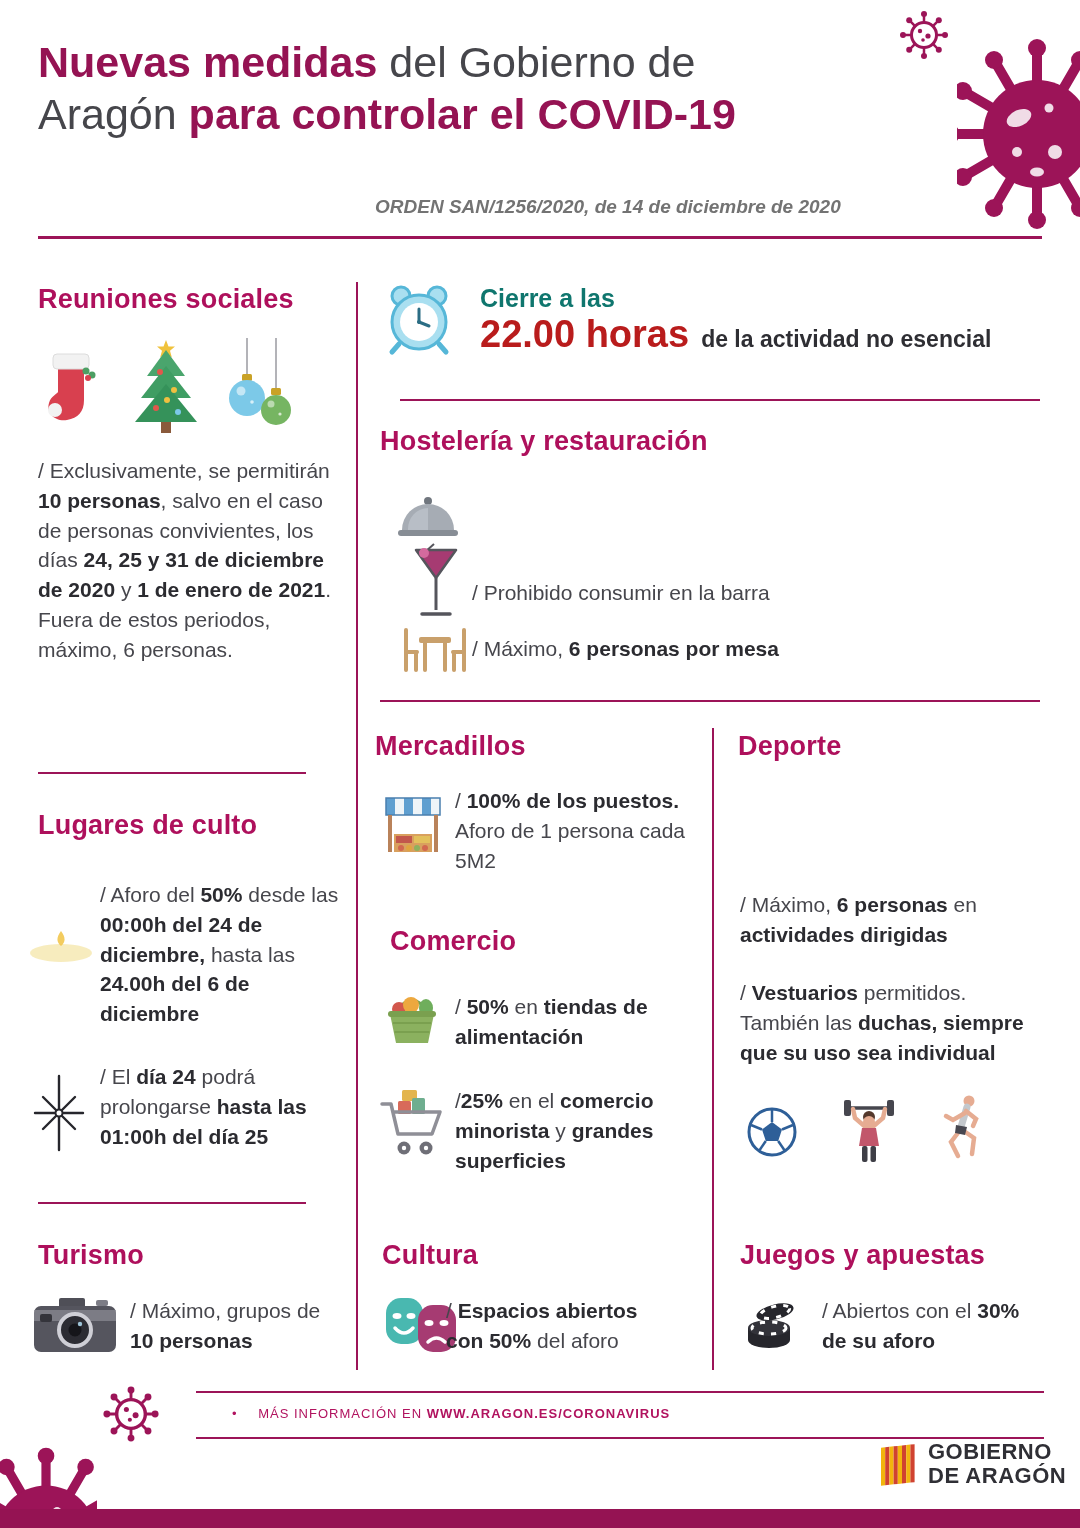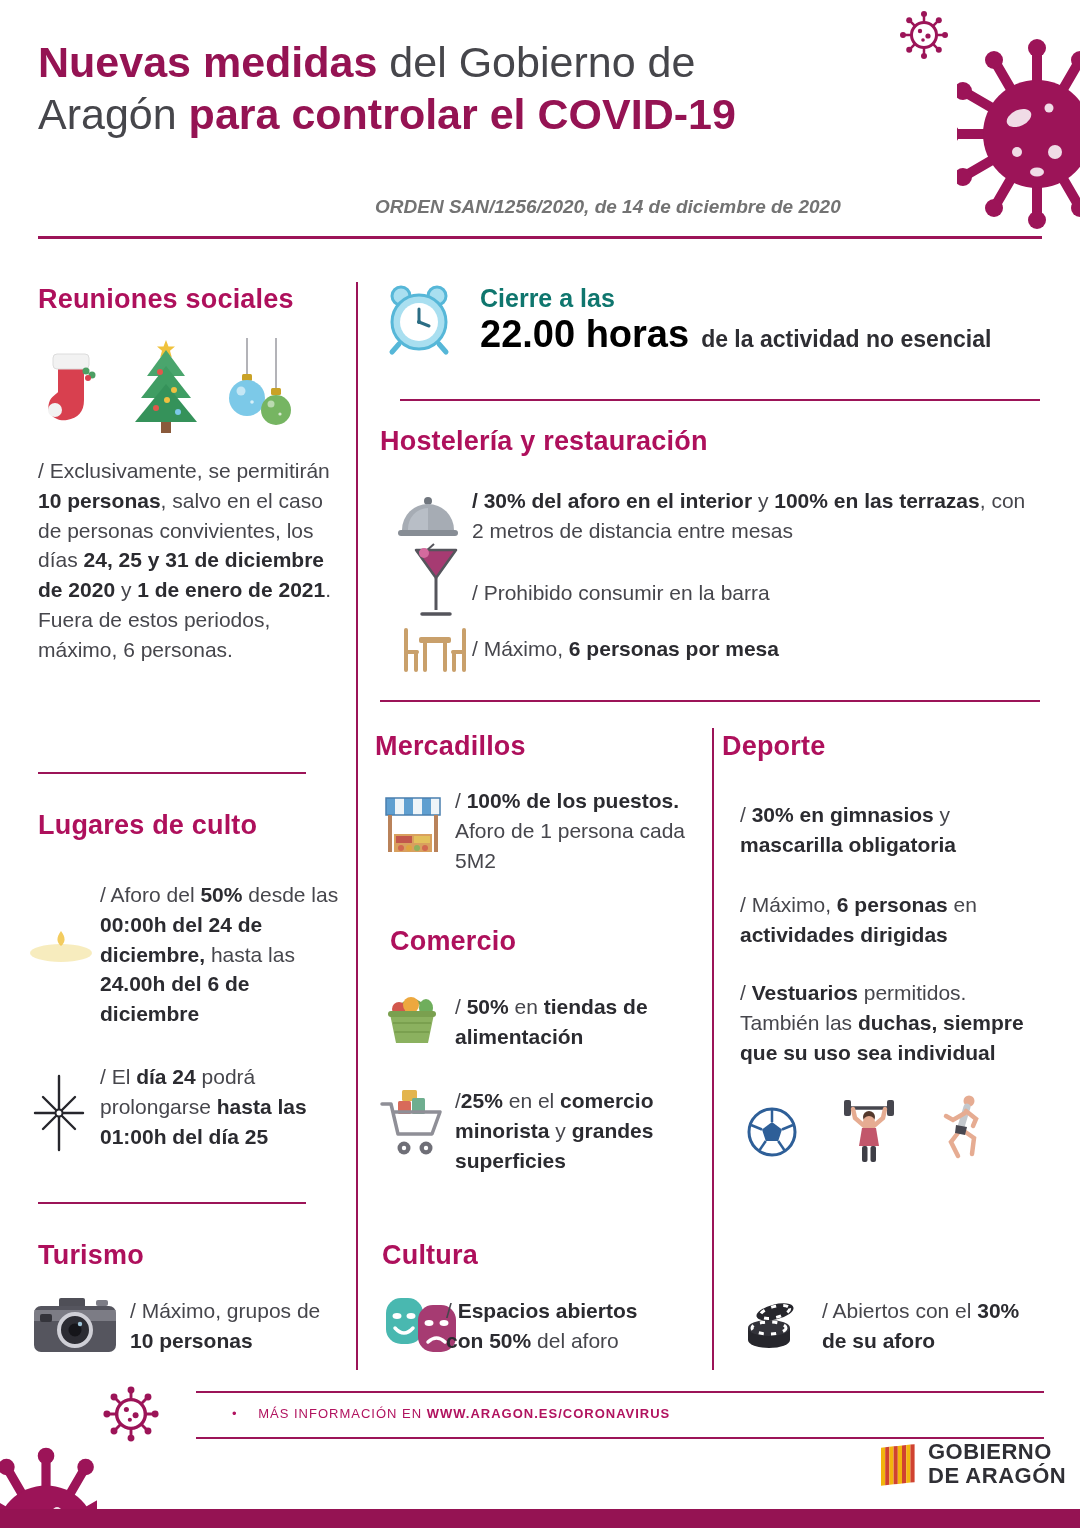--- a/index.html
+++ b/index.html
@@ -10,21 +10,21 @@
   .sec-title { font-size:27px; font-weight:700; color:#ae105c; letter-spacing:.2px; }
   .body-text { font-size:21px; line-height:1.42; color:#46464c; }
   .body-text .b { font-weight:700; color:#2b2b30; }
   .divider-h { background:#9c1458; }
   .divider-v { background:#9c1458; }
   .t-accent { color:#951353; font-weight:700; }
   .title { font-size:43px; line-height:1.22; color:#46464b; font-weight:400; }
   .alert { font-size:37px; color:#a63d74; font-weight:400; }
   .order-ref { font-style:italic; font-weight:600; font-size:19px; color:#737373; }
   .cierre-intro { font-size:25px; font-weight:700; color:#0f766e; }
-  .cierre-time { font-size:38px; font-weight:700; color:#000000; }
+  .cierre-time { font-size:38px; font-weight:700; color:#b91c1c; }
   .cierre-rest { font-size:23px; font-weight:700; color:#2e2e33; margin-left:12px; }
   .footer-info { font-size:13px; letter-spacing:1px; color:#b1135f; font-weight:400; }
   .footer-info .lnk { font-weight:700; }
   .logo-text { font-size:22px; font-weight:700; color:#2f2f35; line-height:1.1; letter-spacing:.5px; }
   .bottom-bar { background:#951353; }
   svg { display:block; }
 </style>
 </head>
 <body>
 
@@ -219,21 +219,20 @@
   <div class="abs sec-title" style="left:380px; top:426px;">Hostelería y restauración</div>
 
   <div class="abs" style="left:396px; top:492px;">
     <svg width="64" height="50" viewBox="0 0 64 50">
       <circle cx="32" cy="9" r="4" fill="#70767e"></circle>
       <path d="M6 38 A26 26 0 0 1 58 38 Z" fill="#a6acb4"></path>
       <path d="M12 38 A20 21 0 0 1 32 16 L32 38 Z" fill="#b8bec6"></path>
       <rect x="2" y="38" width="60" height="6" rx="3" fill="#878d95"></rect>
     </svg>
   </div>
-  <div class="abs body-text" style="left:472px; top:486px; width:560px;"><span class="b">/ 30% del aforo en el interior</span><span> y </span><span class="b">100% en las terrazas</span><span>, con 2 metros de distancia entre mesas</span></div>
 
   <div class="abs" style="left:412px; top:542px;">
     <svg width="48" height="82" viewBox="0 0 48 82">
       <polygon points="4,8 44,8 24,36" fill="#a63b72" stroke="#55555c" stroke-width="2.5" stroke-linejoin="round"></polygon>
       <line x1="24" y1="36" x2="24" y2="68" stroke="#55555c" stroke-width="3"></line>
       <line x1="10" y1="72" x2="38" y2="72" stroke="#55555c" stroke-width="3.5" stroke-linecap="round"></line>
       <line x1="13" y1="10" x2="22" y2="2" stroke="#55555c" stroke-width="2"></line>
       <circle cx="12" cy="11" r="5" fill="#d46a9e"></circle>
     </svg>
   </div>
@@ -318,22 +317,21 @@
         <ellipse cx="29" cy="24" rx="4.5" ry="3" fill="#ffffff"></ellipse>
       <path d="M13 36 Q22 46 31 36" stroke="#ffffff" stroke-width="3.5" fill="none" stroke-linecap="round"></path>
       <rect x="36" y="13" width="38" height="47" rx="15" fill="#a63b72"></rect>
       <ellipse cx="47" cy="31" rx="4.5" ry="3" fill="#ffffff"></ellipse>
         <ellipse cx="62" cy="31" rx="4.5" ry="3" fill="#ffffff"></ellipse>
       <path d="M46 50 Q54.5 42 63 50" stroke="#ffffff" stroke-width="3.5" fill="none" stroke-linecap="round"></path>
     </svg>
   </div>
   <div class="abs body-text" style="left:446px; top:1296px; width:225px;"><span>/ </span><span class="b">Espacios abiertos con 50%</span><span> del aforo</span></div>
 
-  <div class="abs sec-title" style="left:722px; top:731px;">Deporte</div>
-  <div class="abs body-text" style="left:740px; top:800px; width:300px;"><span>/ </span><span class="b">30% en gimnasios</span><span> y </span><span class="b">mascarilla obligatoria</span></div>
+  <div class="abs sec-title" style="left:738px; top:731px;">Deporte</div>
   <div class="abs body-text" style="left:740px; top:890px; width:300px;"><span>/ Máximo, </span><span class="b">6 personas</span><span> en </span><span class="b">actividades dirigidas</span></div>
   <div class="abs body-text" style="left:740px; top:978px; width:295px;"><span>/ </span><span class="b">Vestuarios</span><span> permitidos. También las </span><span class="b">duchas, siempre que su uso sea individual</span></div>
 
   <div class="abs" style="left:746px; top:1106px;">
     <svg width="52" height="52" viewBox="0 0 52 52">
       <circle cx="26" cy="26" r="23" fill="#ffffff" stroke="#2e5f98" stroke-width="3"></circle>
       <polygon points="26,16 36,23.5 32.2,35 19.8,35 16,23.5" fill="#2e5f98"></polygon>
       <g stroke="#2e5f98" stroke-width="2.5">
         <line x1="26" y1="16" x2="26" y2="4"></line>
           <line x1="36" y1="23.5" x2="47" y2="19"></line>
@@ -366,20 +364,21 @@
       <g stroke="#e6ac92" stroke-width="4.5" stroke-linecap="round" fill="none">
         <path d="M28 19 L38 27 L35 34"></path>
           <path d="M27 21 L15 28 L8 24"></path>
         <path d="M23 37 L36 46 L34 62"></path>
           <path d="M23 37 L13 50 L20 64"></path>
       </g>
       <path d="M18 33 L29 35 L27 43 L17 41 Z" fill="#474750"></path>
     </svg>
   </div>
 
+  <div class="abs sec-title" style="left:740px; top:1240px;">Juegos y apuestas</div>
   <div class="abs" style="left:742px; top:1294px;">
     <svg width="58" height="58" viewBox="0 0 58 58">
       <rect x="6" y="34" width="42" height="12" fill="#26262c"></rect>
       <ellipse cx="27" cy="46" rx="21" ry="8" fill="#26262c"></ellipse>
       <ellipse cx="27" cy="34" rx="21" ry="8" fill="#33333a"></ellipse>
       <ellipse cx="27" cy="34" rx="17" ry="6" fill="none" stroke="#ffffff" stroke-width="3" stroke-dasharray="5 7"></ellipse>
       <g transform="rotate(-14 33 18)">
         <ellipse cx="33" cy="18" rx="19" ry="7.5" fill="#26262c"></ellipse>
         <ellipse cx="33" cy="18" rx="15" ry="5.5" fill="none" stroke="#ffffff" stroke-width="3" stroke-dasharray="5 7"></ellipse>
       </g>

